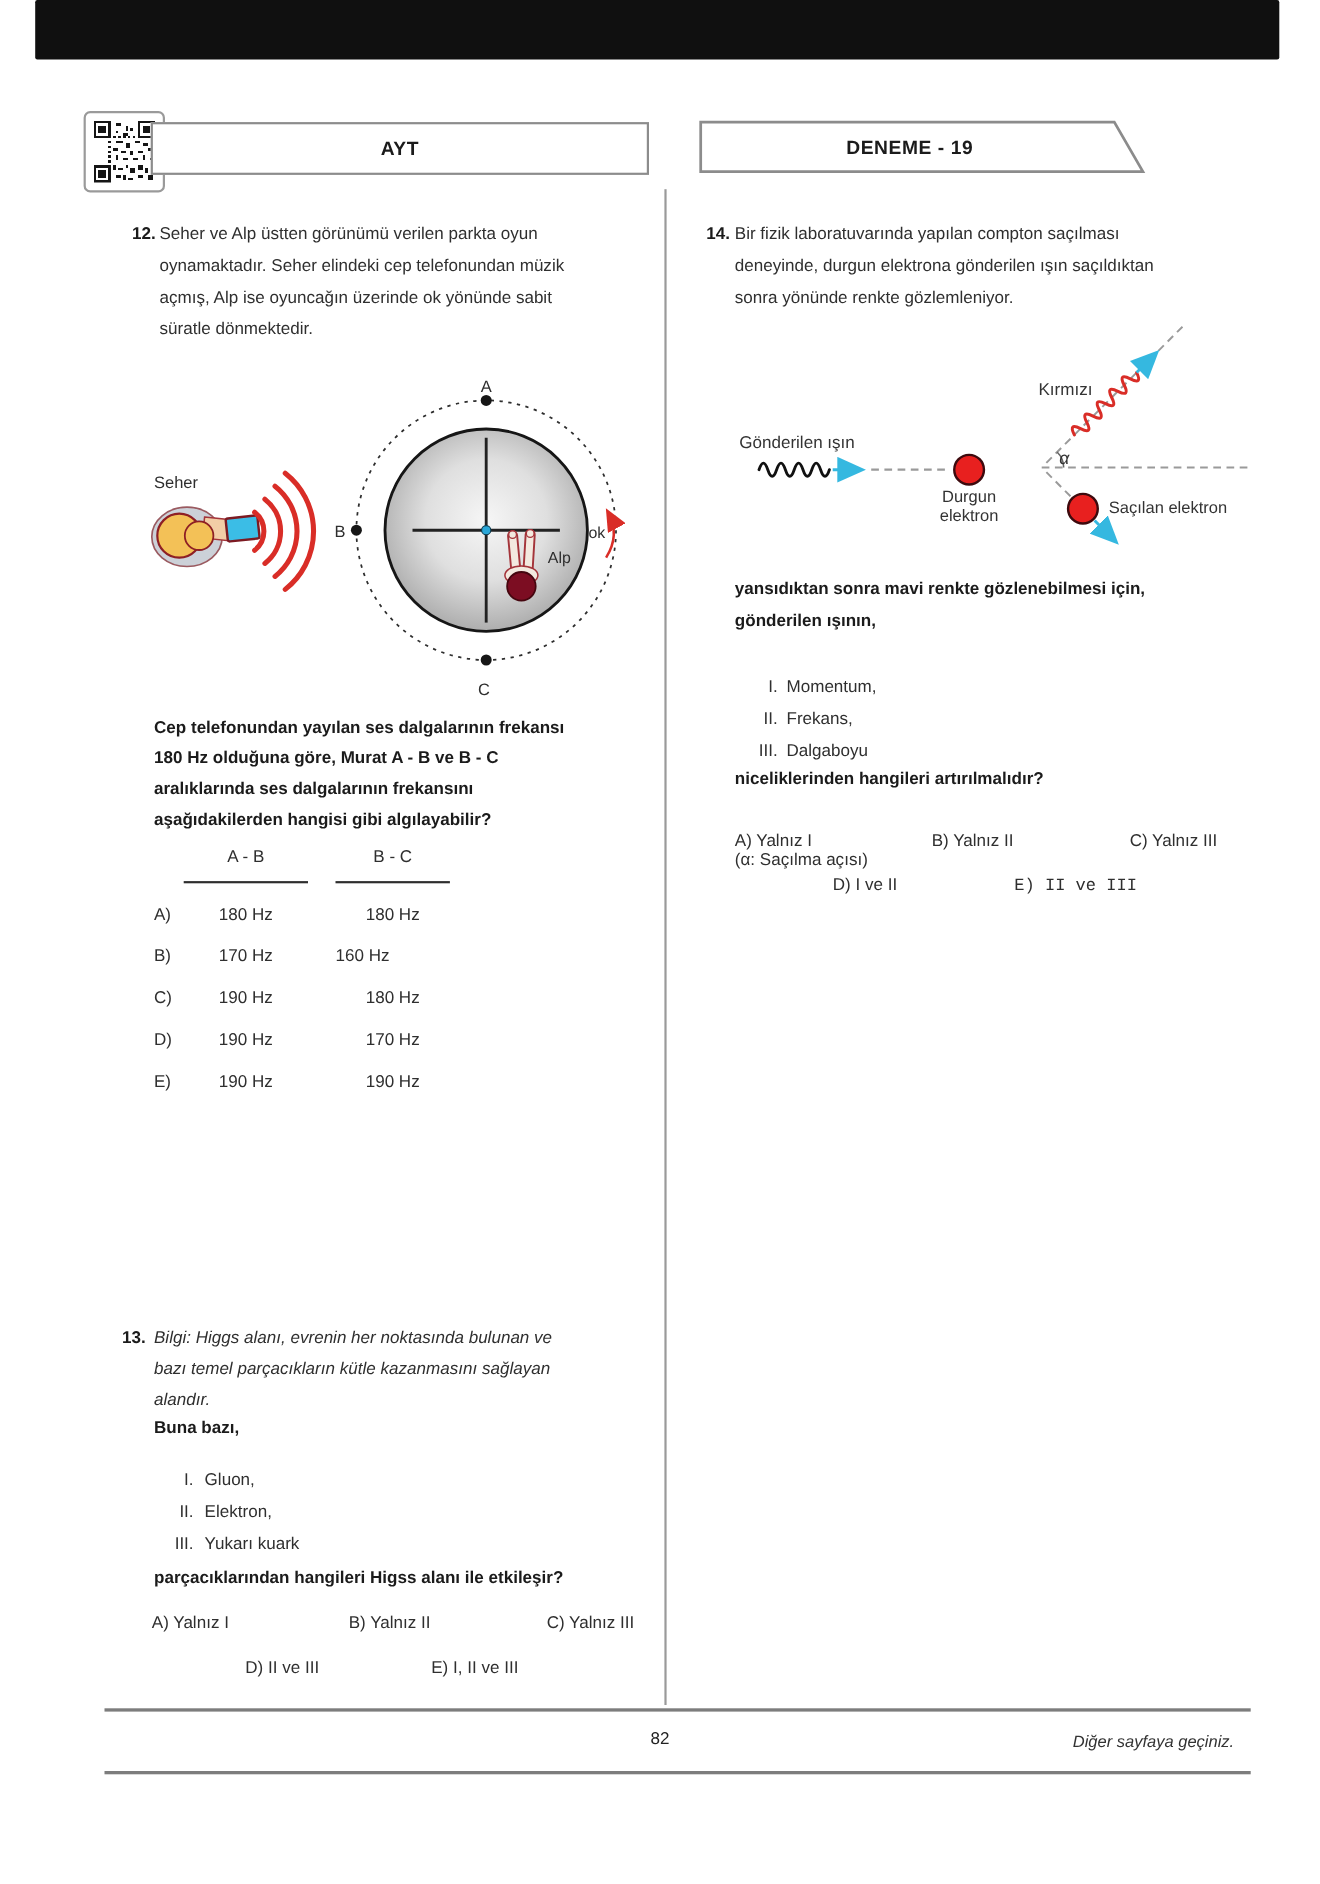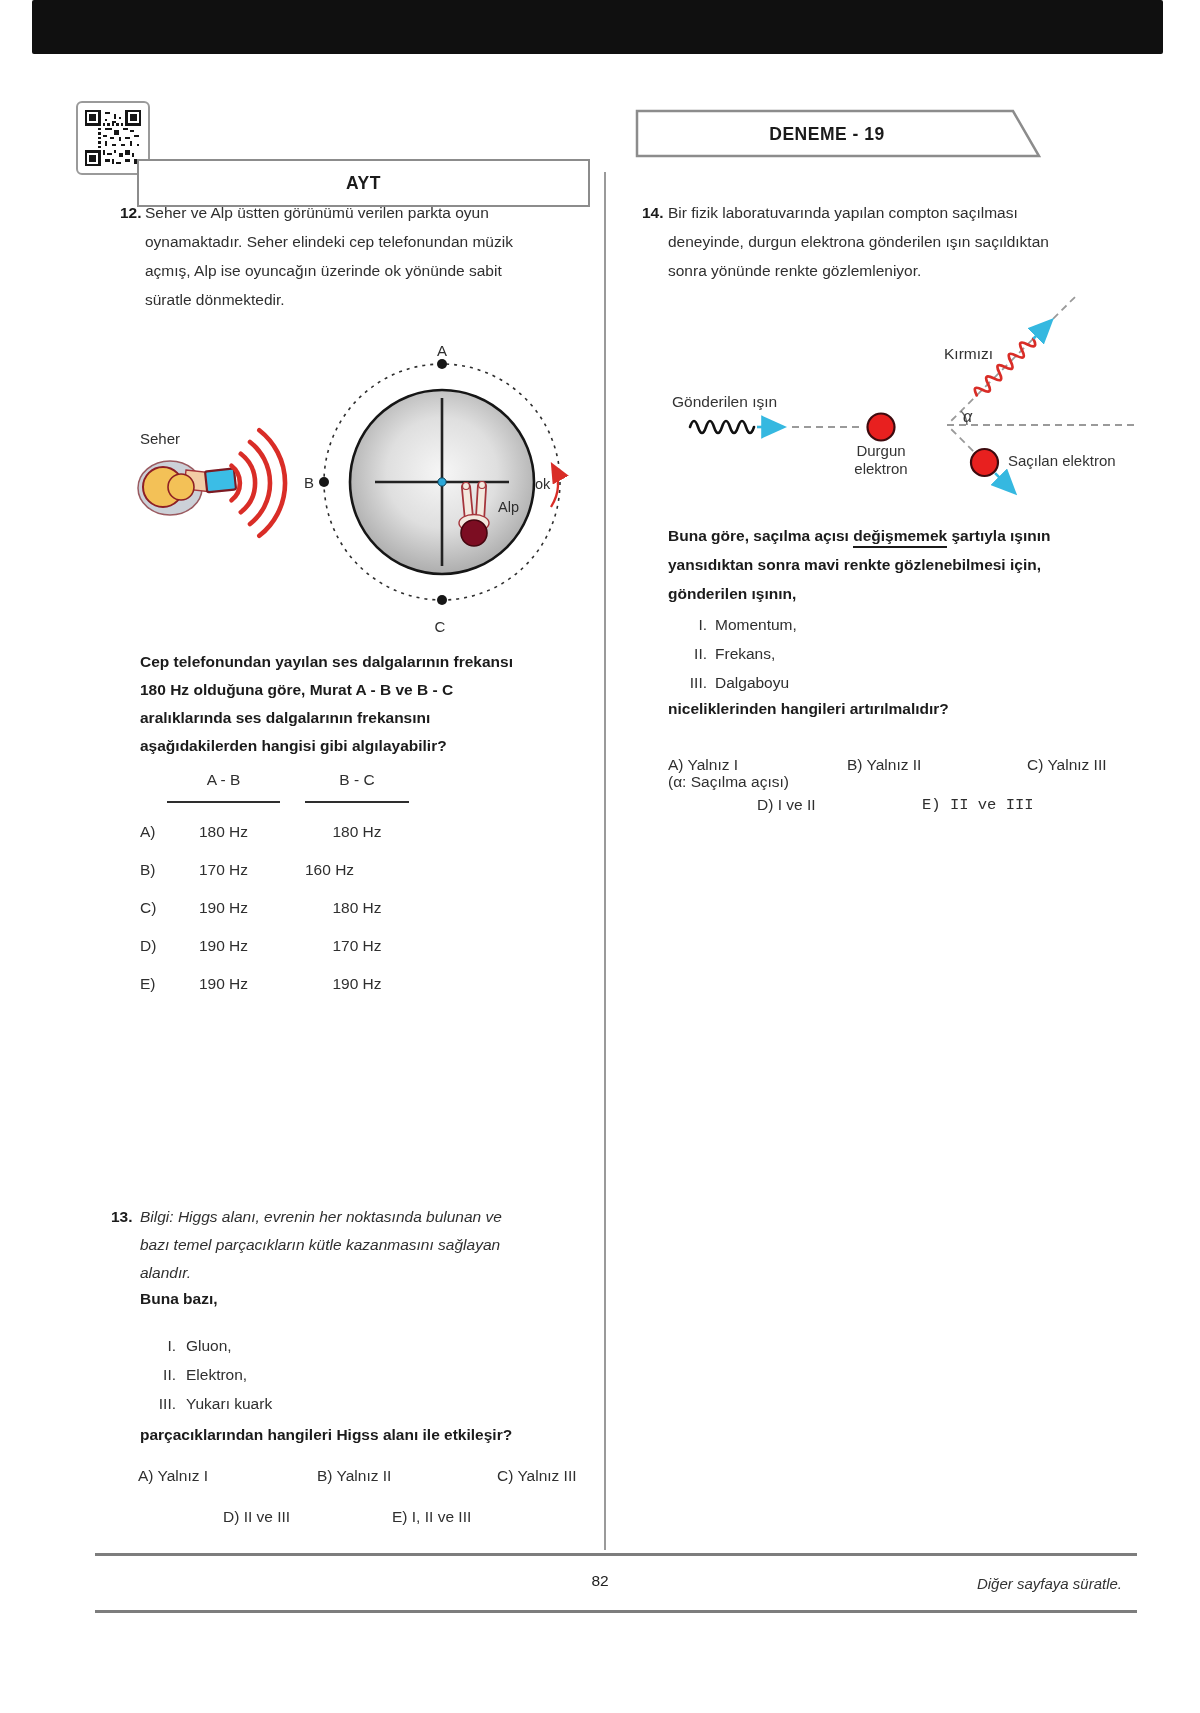--- a/index.html
+++ b/index.html
@@ -10,21 +10,21 @@
   .bold{font-weight:bold;color:#1b1b1b;}
   .italic{font-style:italic;}
   .qnum{font-weight:bold;color:#1b1b1b;}
   .lines29 div{line-height:29px;white-space:nowrap;}
   .lines28 div{line-height:28px;white-space:nowrap;}
   .top-bar{left:32px;top:0;width:1131px;height:54px;background:#101010;border-radius:2px;}
   .qr-box{left:76px;top:101px;width:70px;height:70px;background:#fff;border:2px solid #9a9a9a;
           border-radius:6px;display:flex;align-items:center;justify-content:center;}
   .hdr-box{left:137px;top:111px;width:449px;height:44px;border:2px solid #8c8c8c;background:#fff;
            display:flex;align-items:center;justify-content:center;font-size:17.5px;font-weight:bold;
-           color:#1b1b1b;letter-spacing:0.5px;margin-top:48px;}
+           color:#1b1b1b;letter-spacing:0.5px;}
   .divider{left:604px;top:172px;width:2px;height:1378px;background:#9a9a9a;}
   .item-row{display:flex;}
   .item-row .rn{width:36px;text-align:right;padding-right:0;}
   .item-row .it{margin-left:10px;}
   .item-row-r .rn{width:39px;}
   .item-row-r .it{margin-left:8px;}
   .tbl-head{font-size:15.5px;color:#2f2f2f;text-align:center;line-height:20px;}
   .tbl-rule{height:2px;background:#2e2e2e;}
   .tbl-row span{position:absolute;line-height:38px;white-space:nowrap;}
   .opt{position:absolute;line-height:20px;white-space:nowrap;}
@@ -236,21 +236,20 @@
 
     <g transform="translate(947,425) rotate(45)">
       <line x1="6" y1="0" x2="38" y2="0" stroke="#9a9a9a" stroke-width="1.8" stroke-dasharray="7 5"></line>
       <circle cx="53" cy="0" r="13.5" fill="#e8201f" stroke="#3d0a0e" stroke-width="2.2"></circle>
       <line x1="68" y1="0" x2="94" y2="0" stroke="#35b8e0" stroke-width="2.6" marker-end="url(#mCyan)"></line>
     </g>
     <text x="1008" y="466" font-size="15" fill="#333">Saçılan elektron</text>
   </svg>
 
   <div class="abs bold lines29" style="left:668px;top:521px;">
-    <div class="nowrap"><span>Buna göre, saçılma açısı </span><span class="u-word">değişmemek</span><span> şartıyla ışının</span></div>
     <div>yansıdıktan sonra mavi renkte gözlenebilmesi için,</div>
     <div>gönderilen ışının,</div>
   </div>
 
   <div class="abs" style="left:668px;top:610px;">
     <div class="item-row item-row-r" style="line-height:29px;">
       <span class="rn">I.</span>
       <span class="it">Momentum,</span>
     </div>
     <div class="item-row item-row-r" style="line-height:29px;">
@@ -267,16 +266,16 @@
   <div class="abs nowrap" style="left:668px;top:724px;line-height:20px;margin-top:48px;">(α: Saçılma açısı)</div>
 
   <span class="opt" style="left:668px;top:755px;">A) Yalnız I</span>
   <span class="opt" style="left:847px;top:755px;">B) Yalnız II</span>
   <span class="opt" style="left:1027px;top:755px;">C) Yalnız III</span>
   <span class="opt" style="left:757px;top:795px;text-align:right;">D) I ve II</span>
   <span class="opt" style="left:922px;top:795px;font-family:Liberation Mono, monospace;">E) II ve III</span>
 
   <div class="abs footer-line" style="top:1553px;"></div>
   <div class="abs page-num">82</div>
-  <div class="abs footer-note">Diğer sayfaya süratle.</div>
+  <div class="abs footer-note">Diğer sayfaya geçiniz.</div>
   <div class="abs footer-line" style="top:1610px;"></div>
 
 </div>
 
 </body></html>

